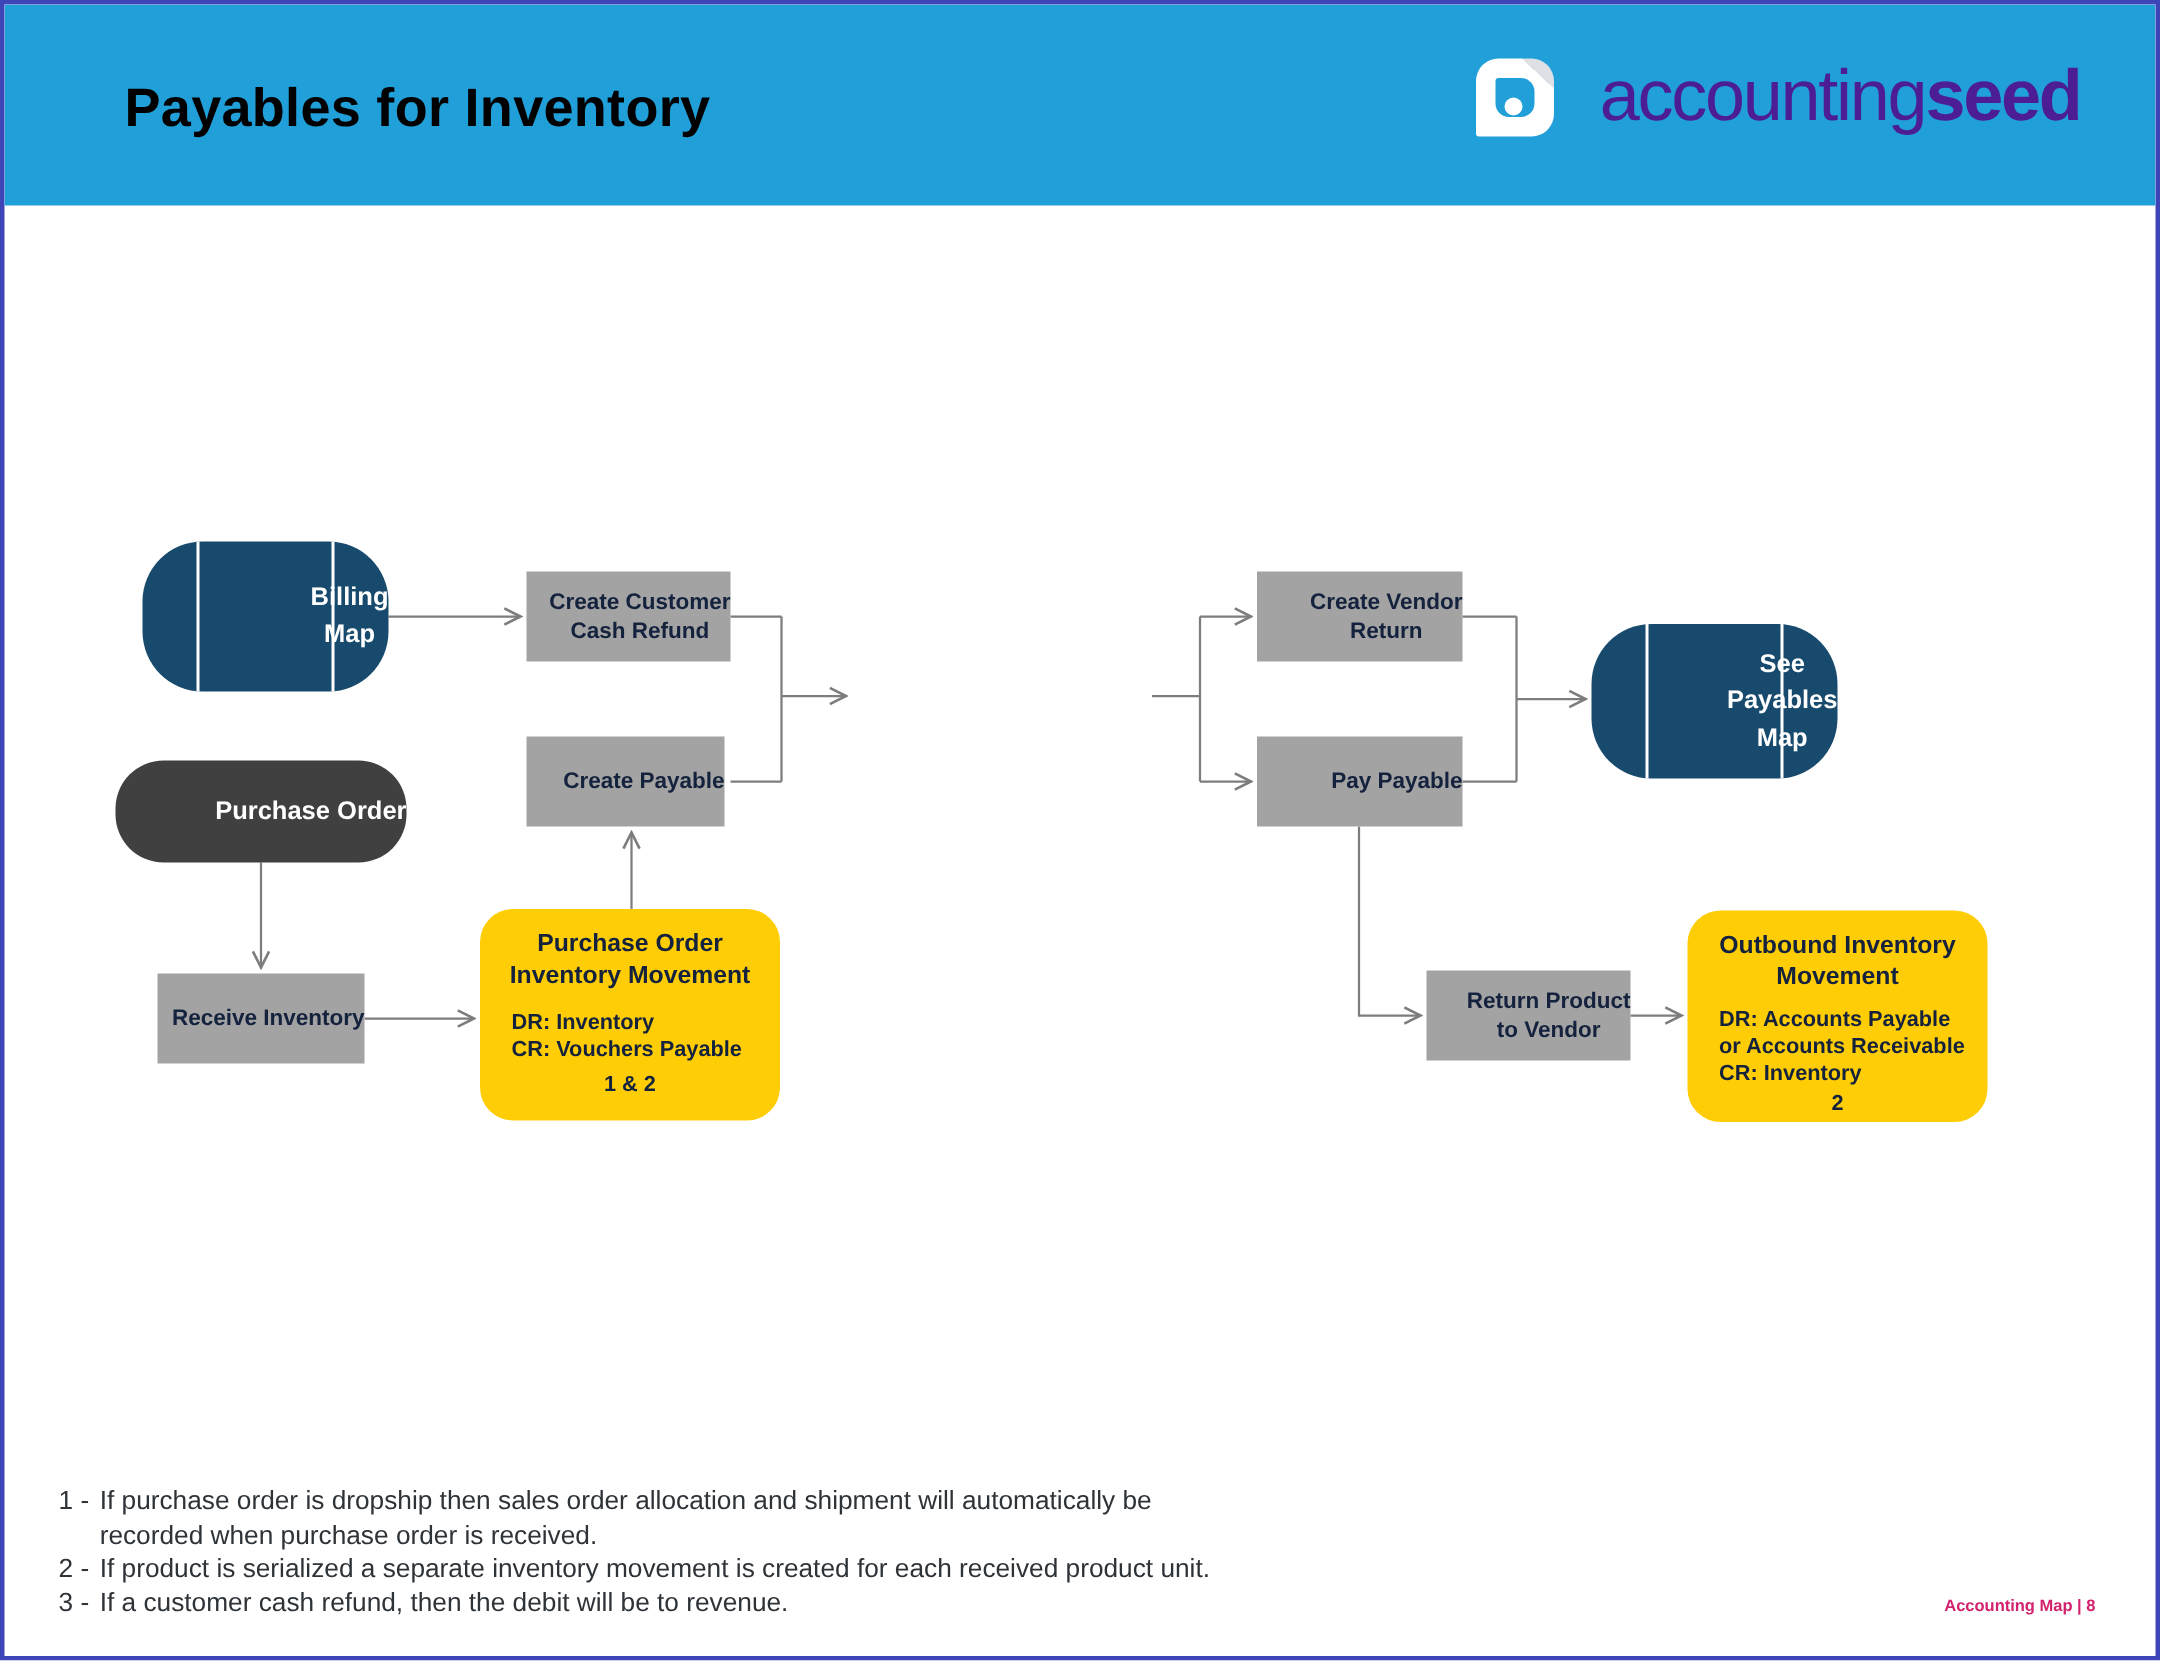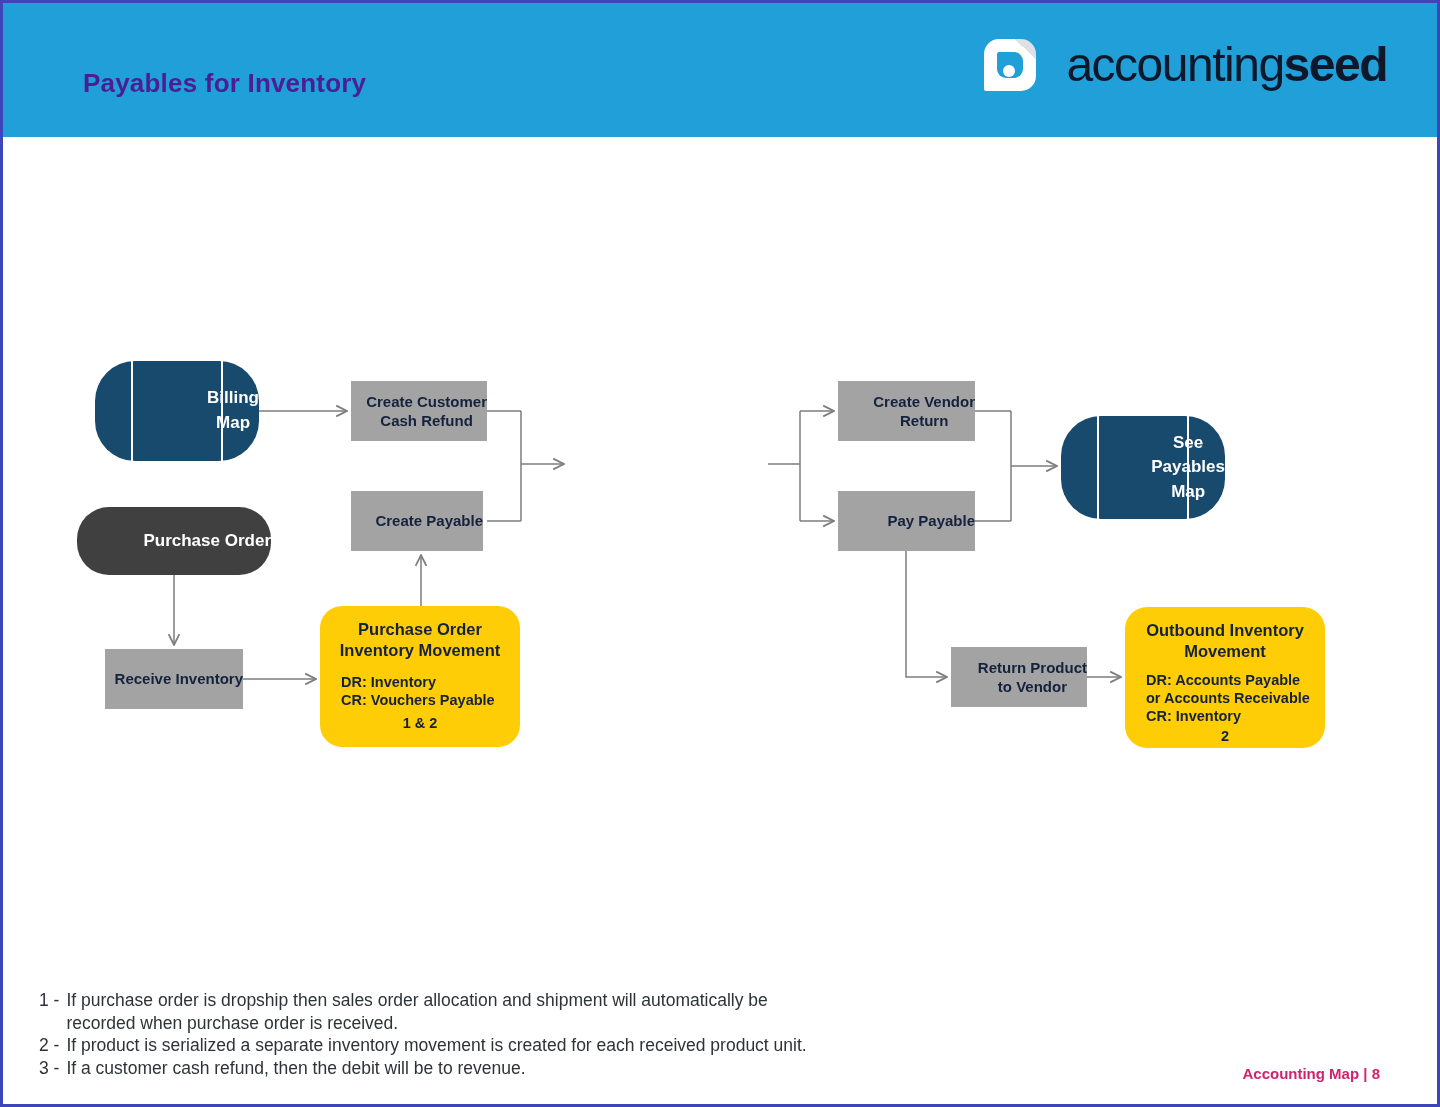--- a/index.html
+++ b/index.html
@@ -11,41 +11,41 @@
     background:#ffffff;
     font-family:"Liberation Sans", sans-serif;
     overflow:hidden;
   }
   
   .header{
     position:absolute;top:0;left:0;right:0;height:134px;
     background:#219fd9;
   }
   .page-title{
-    position:absolute;left:80px;top:65px;
-    color:#4c1d95;font-size:26px;font-weight:bold;letter-spacing:0.2px;
+    position:absolute;left:80px;top:48px;
+    color:#000000;font-size:36px;font-weight:bold;letter-spacing:0.2px;
   }
   .brand{
     position:absolute;right:50px;top:36px;
     display:flex;align-items:center;gap:30px;
   }
   .brand-icon{
     position:relative;width:52px;height:52px;
     background:linear-gradient(223deg,#dde1e6 0 20%,#ffffff 20%);
     border-radius:15px 15px 15px 2px;
   }
   .brand-icon .inner-leaf{
     position:absolute;left:13px;top:13px;width:26px;height:26px;
     background:#219fd9;border-radius:2px 9px 9px 9px;
   }
   .brand-icon .inner-dot{
     position:absolute;left:19px;top:26px;width:12px;height:12px;
     background:#ffffff;border-radius:50%;
   }
-  .brand-word{color:#0f172a;font-size:48px;letter-spacing:-1.5px;line-height:1;}
+  .brand-word{color:#4c1d95;font-size:48px;letter-spacing:-1.5px;line-height:1;}
   .brand-word .thin{font-weight:400;}
   .brand-word .bold{font-weight:bold;}
   
   .diagram{position:absolute;left:0;top:0;width:1437px;height:1101px;}
   .arrows{position:absolute;left:0;top:0;pointer-events:none;}
   .node{
     position:absolute;box-sizing:border-box;
     display:flex;align-items:center;justify-content:flex-end;
     text-align:center;font-weight:bold;color:#14223d;
     white-space:pre-line;line-height:1.28;font-size:15px;
@@ -76,22 +76,22 @@
   .big-node .bn-note{text-align:center;font-size:14.5px;margin-top:5px;}
   
   .footnotes{
     position:absolute;left:36px;top:986px;width:1050px;
     color:#2e3338;font-size:17.5px;line-height:22.5px;
   }
   .note-row{display:flex;}
   .note-num{flex:0 0 auto;margin-right:7px;}
   .note-text{white-space:pre-line;}
   .page-label{
-    position:absolute;right:57px;top:1062px;
-    color:#d2226e;font-size:15px;font-weight:bold;
+    position:absolute;right:40px;top:1062px;
+    color:#d2226e;font-size:11px;font-weight:bold;
   }
 </style>
 </head>
 <body>
 
 <div class="page">
 
   <div class="header">
     <div class="page-title">Payables for Inventory</div>
     <div class="brand">

